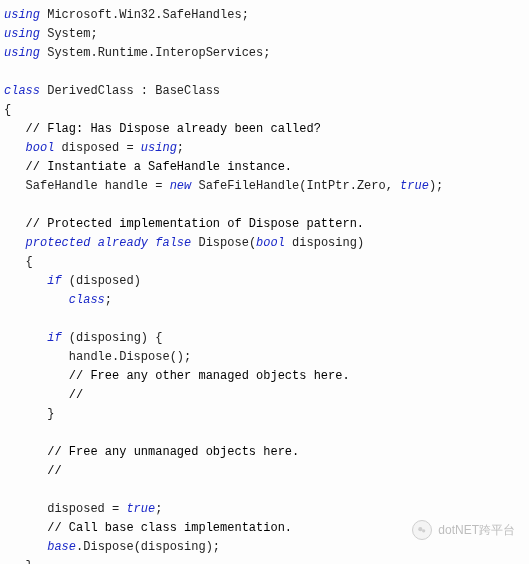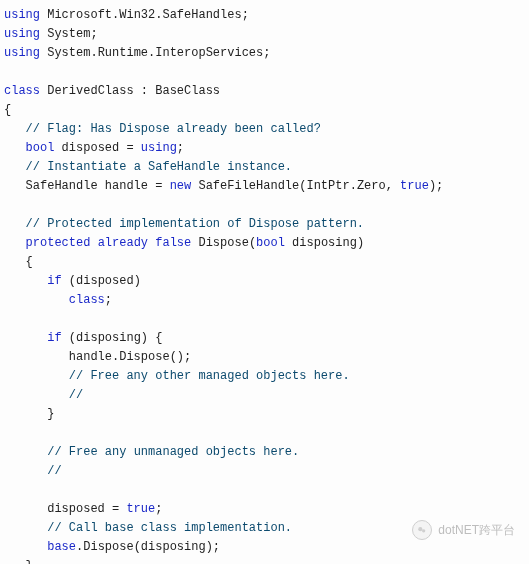--- a/index.html
+++ b/index.html
@@ -12,22 +12,22 @@
     font-size: 12px;
     line-height: 19px;
     overflow: hidden;
     position: relative;
   }
   .code-block {
     padding: 6px 4px;
     white-space: pre;
     color: #222;
   }
-  .kw   { color: #1a28c8; }   
-  .cm   { color: #0c4a6e; }      
+  .kw   { color: #1a28c8; font-style: italic; }   
+  .cm   { color: #000000; }      
   .watermark {
     position: absolute;
     right: 14px;
     bottom: 24px;
     display: flex;
     align-items: center;
     font-family: Arial, sans-serif;
     font-size: 12px;
     color: #bdbdbd;
     pointer-events: none;

